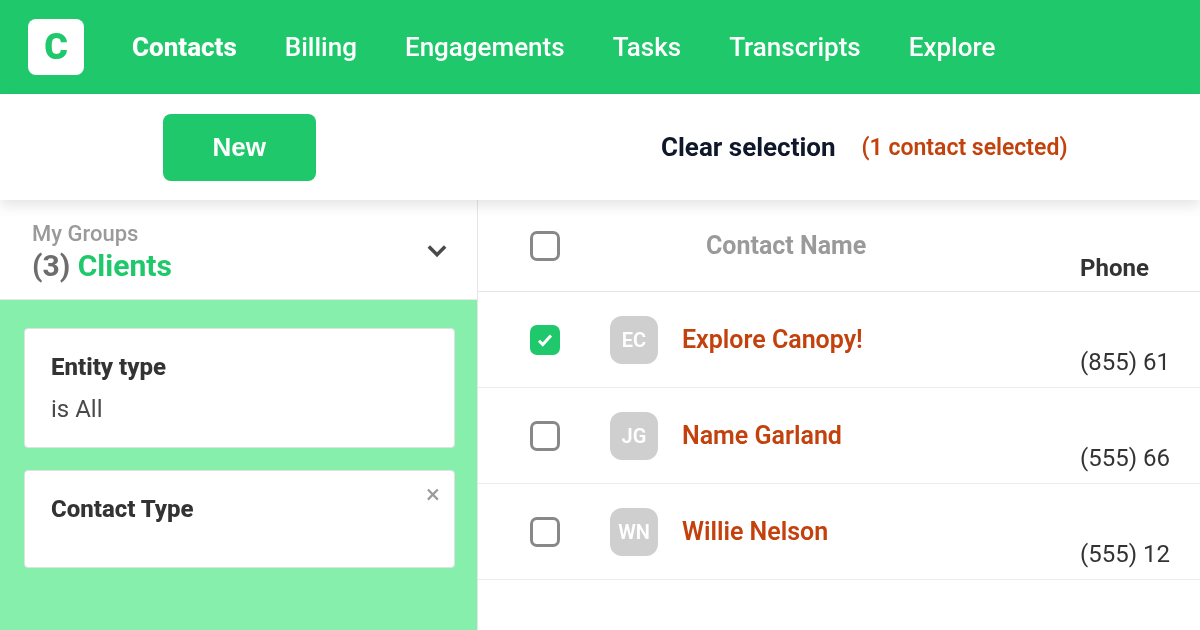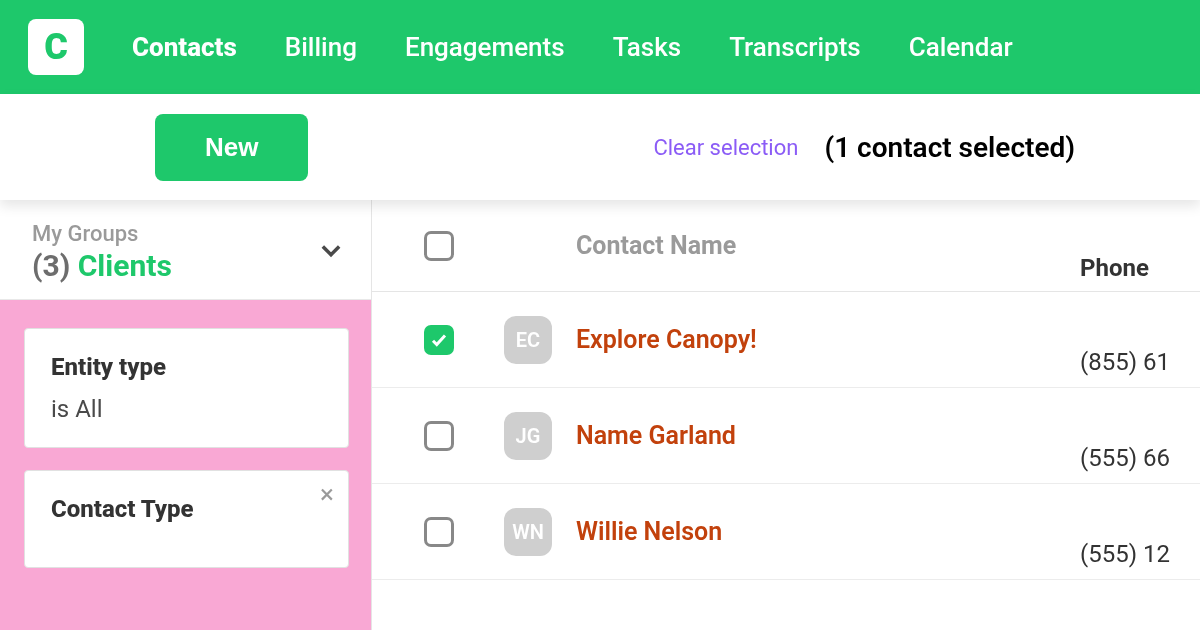--- a/index.html
+++ b/index.html
@@ -39,37 +39,37 @@
   }
   .new-btn {
     background: #1EC86B; color: #fff;
     border: none; border-radius: 8px;
     font-size: 26px; font-weight: 800;
     padding: 18px 50px;
     cursor: pointer;
   }
   .clear-selection {
     margin-left: 345px;
-    font-size: 22px; font-weight: 400; color: #8b5cf6;
+    font-size: 26px; font-weight: 700; color: #0f172a;
     cursor: pointer;
   }
   .selected-count {
     margin-left: 26px;
-    font-size: 28px; font-weight: 600; color: #000000;
+    font-size: 23px; font-weight: 600; color: #c2410c;
   }
   
   .body {
     display: flex;
     height: calc(630px - 94px - 106px);
     background: #fafafa;
   }
   .sidebar {
-    width: 372px;
+    width: 478px;
     border-right: 1px solid #e5e5e5;
-    background: #f9a8d4;
+    background: #86efac;
   }
   .group-select {
     height: 100px;
     background: #fff;
     padding: 18px 26px 14px 32px;
     border-bottom: 1px solid #e8e8e8;
     display: flex; align-items: center; justify-content: space-between;
   }
   .group-text { display: flex; flex-direction: column; gap: 2px; }
   .group-label { color: #9a9a9a; font-size: 22px; font-weight: 500; }
@@ -103,21 +103,21 @@
   .row {
     display: flex; align-items: center;
     height: 96px;
     border-bottom: 1px solid #ececec;
     padding-left: 52px;
   }
   .col-check { width: 80px; display: flex; align-items: center; }
   .col-avatar { width: 66px; display: flex; align-items: center; }
   .col-name { flex: 1; padding-left: 6px; font-size: 25px; font-weight: 600; color: #c2410c; cursor: pointer; }
   .col-phone { width: 120px; font-size: 24px; color: #333; margin-top: 45px; }
-  .thead .col-name { color: #9a9a9a; cursor: default; font-weight: 700; }
+  .thead .col-name { color: #9a9a9a; cursor: default; font-weight: 700; margin-left: 24px; }
   .checkbox {
     width: 30px; height: 30px;
     border: 3px solid #888; border-radius: 7px;
     background: #fff; cursor: pointer;
     display: flex; align-items: center; justify-content: center;
   }
   .checkbox.checked {
     background: #1EC86B; border-color: #1EC86B;
   }
   .checkbox.checked svg { width: 18px; height: 18px; stroke: #fff; stroke-width: 4; fill: none; }
@@ -131,21 +131,21 @@
 </head>
 <body>
 
 <div class="topnav">
   <div class="logo">C</div>
   <div class="nav-item active">Contacts</div>
   <div class="nav-item">Billing</div>
   <div class="nav-item">Engagements</div>
   <div class="nav-item">Tasks</div>
   <div class="nav-item">Transcripts</div>
-  <div class="nav-item">Calendar</div>
+  <div class="nav-item">Explore</div>
 </div>
 
 <div class="toolbar">
   <button class="new-btn">New</button>
   <span class="clear-selection">Clear selection</span>
   <span class="selected-count">(1 contact selected)</span>
 </div>
 
 <div class="body">
 

